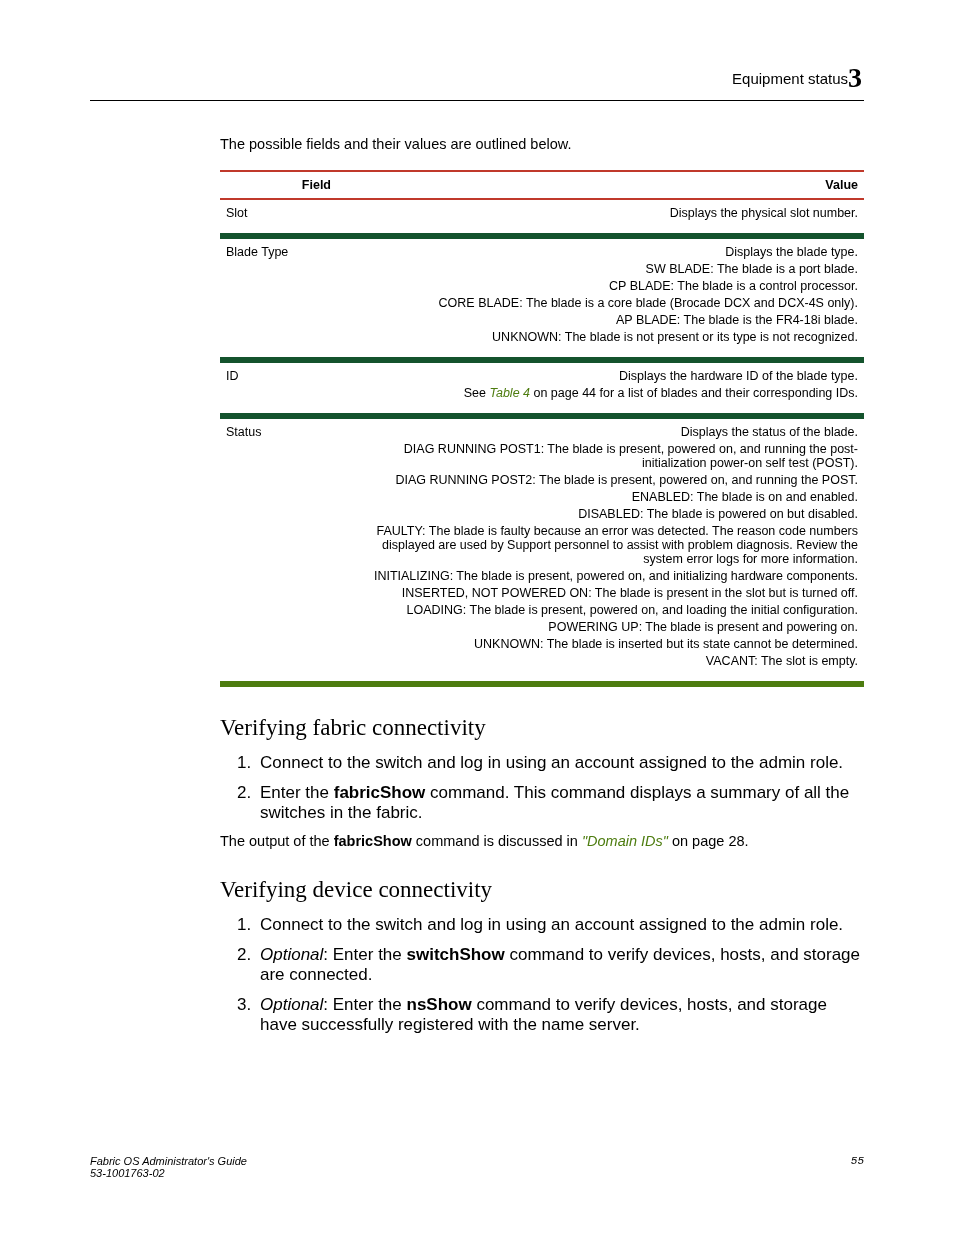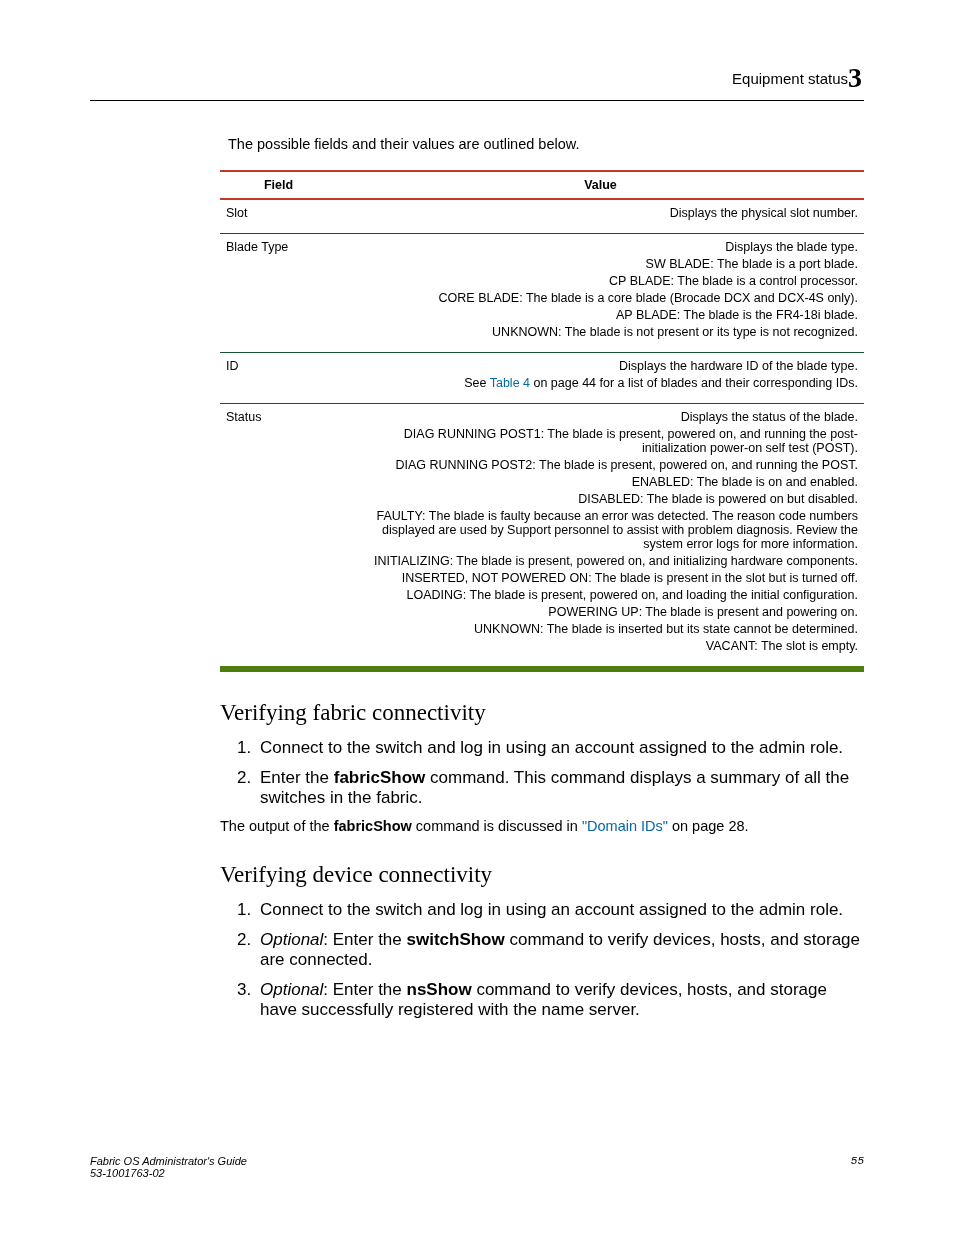--- a/index.html
+++ b/index.html
@@ -3,36 +3,36 @@
 <meta charset="utf-8">
 <style>
 @page { margin: 0; }
 html, body { margin: 0; padding: 0; background: #fff; color: #000; font-family: Arial, Helvetica, sans-serif; }
 .page { position: relative; width: 954px; height: 1235px; box-sizing: border-box; padding: 60px 90px 0 95px; }
 .running-head { position: absolute; top: 62px; right: 92px; display: flex; align-items: center; }
 .running-head .rh-text { font-size: 15px; }
 .running-head .chnum { font-size: 28px; font-family: Georgia, "Times New Roman", serif; font-weight: 700; }
 .rule { position: absolute; top: 100px; left: 90px; right: 90px; border-top: 1px solid #000; }
 .body { position: absolute; top: 136px; left: 220px; width: 644px; }
-.intro { font-size: 14.5px; margin: 0 0 18px 8px; }
+.intro { font-size: 14.5px; margin: 0 0 18px 0; }
 
 table { border-collapse: collapse; width: 100%; font-size: 12.5px; }
-thead th { text-align: center; font-weight: 700; padding: 6px 6px; border-top: 2px solid #c0392b; border-bottom: 2px solid #c0392b; }
-tbody td { vertical-align: top; padding: 6px 6px 10px 6px; border-bottom: 1px solid #14532d; }
+thead th { text-align: right; font-weight: 700; padding: 6px 6px; border-top: 2px solid #c0392b; border-bottom: 2px solid #c0392b; }
+tbody td { vertical-align: top; padding: 6px 6px 10px 6px; border-bottom: 6px solid #14532d; }
 tbody tr:last-child td { border-bottom: 6px solid #4d7c0f; }
 .fieldcol { width: 105px; }
 .val-lines p { margin: 0 0 3px 0; text-align: right; }
 
 .h2 { font-family: Georgia, "Times New Roman", serif; font-size: 23px; font-weight: 400; margin: 28px 0 12px 0; }
 ol.steps { margin: 4px 0 10px 0; padding-left: 36px; font-size: 17px; }
 ol.steps li { margin-bottom: 10px; padding-left: 4px; }
 .bodytext { font-size: 14.5px; margin: 0 0 10px 0; }
 .bold { font-weight: 700; }
 .italic { font-style: italic; }
-a.xref { color: #0369a1; text-decoration: none; }
+a.xref { color: #4d7c0f; text-decoration: none; font-style: italic; }
 
 .footer { position: absolute; left: 90px; right: 90px; bottom: 56px; font-size: 11px; font-style: italic; display: flex; justify-content: space-between; }
 .footer .pg { font-style: italic; font-family: Liberation Mono, monospace; }
 </style>
 </head>
 <body>
 
 <div class="page">
   <div class="running-head">
     <span class="rh-text">Equipment status</span>

